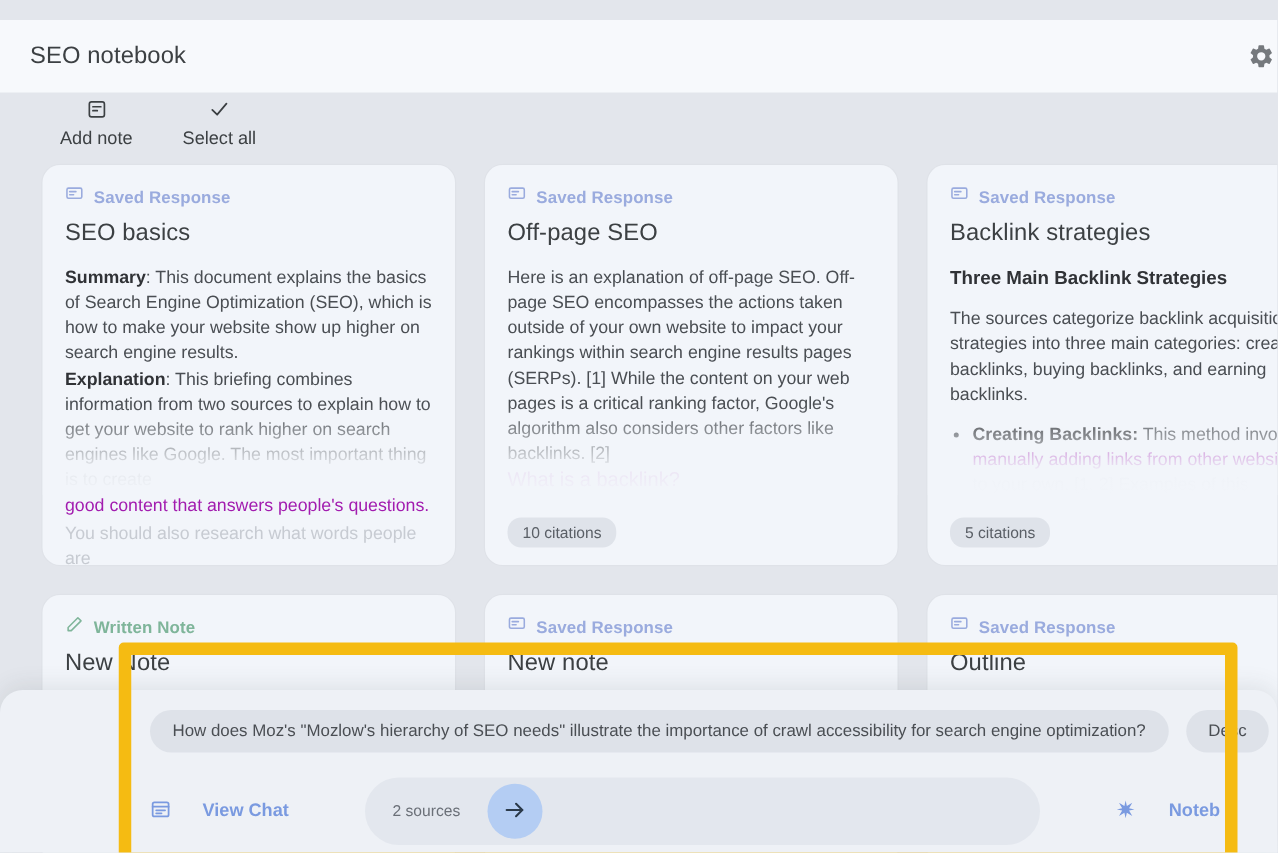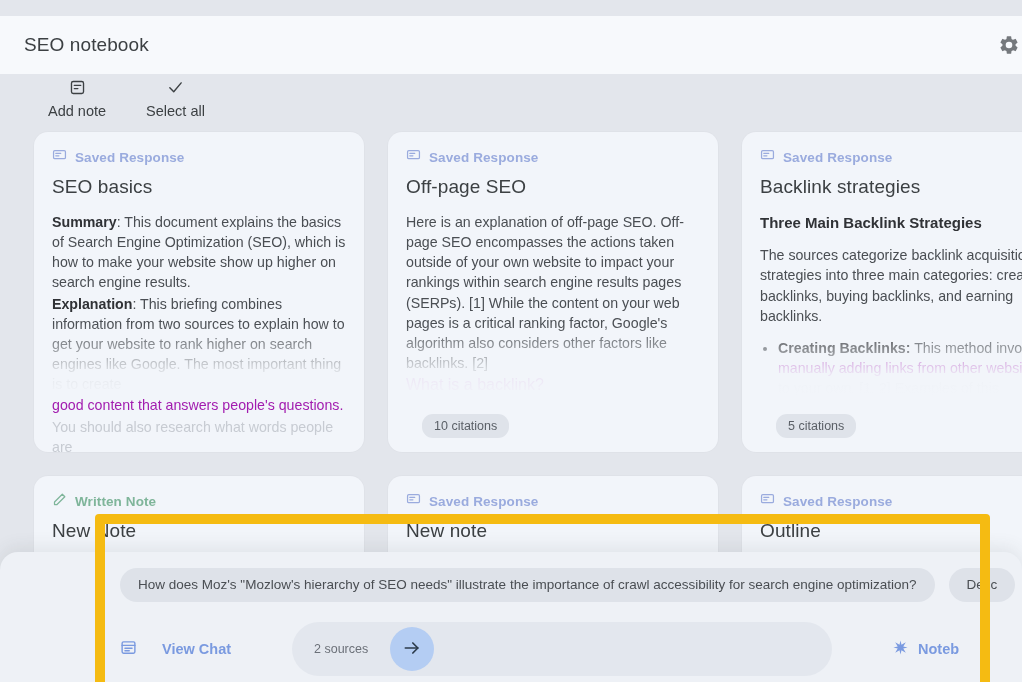--- a/index.html
+++ b/index.html
@@ -119,21 +119,21 @@
     font-size: 14.2px;
     line-height: 1.42;
     color: #4a4e53;
   }
   .card-body p { margin-bottom: 1px; }
   .card-body b { font-weight: bold; color: #303236; }
   .card-body ul { margin: 12px 0 0 18px; }
   .card-body li { margin-bottom: 2px; }
   .card-citations {
     position: absolute;
-    left: 34px;
+    left: 18px;
     bottom: 14px;
     background: #dfe3ea;
     color: #5a5f66;
     font-size: 12.5px;
     border-radius: 11px;
     padding: 5px 12px;
     z-index: 2;
   }
   .card-body .fade1 { color: #a21caf; }
   .card-body .fade2 { color: #c7cbd2; }
@@ -221,21 +221,21 @@
     border: none;
     display: flex;
     align-items: center;
     justify-content: center;
     cursor: pointer;
     flex: none;
   }
   .notebook-guide {
     display: flex;
     align-items: center;
-    gap: 9px;
+    gap: 26px;
     color: #7a9ae0;
     font-size: 14.5px;
     font-weight: bold;
     cursor: pointer;
     margin-left: 60px;
     white-space: nowrap;
   }
 
   
   .highlight-box {

